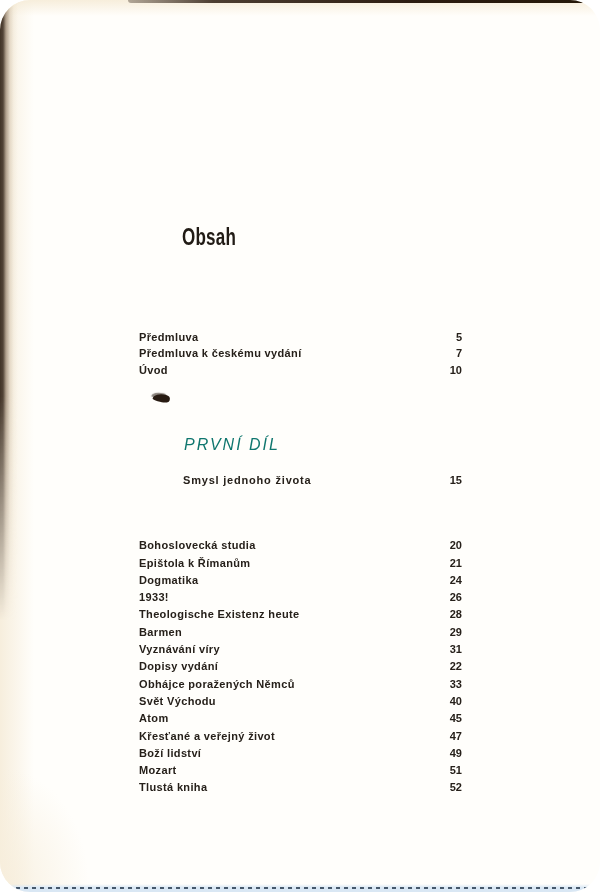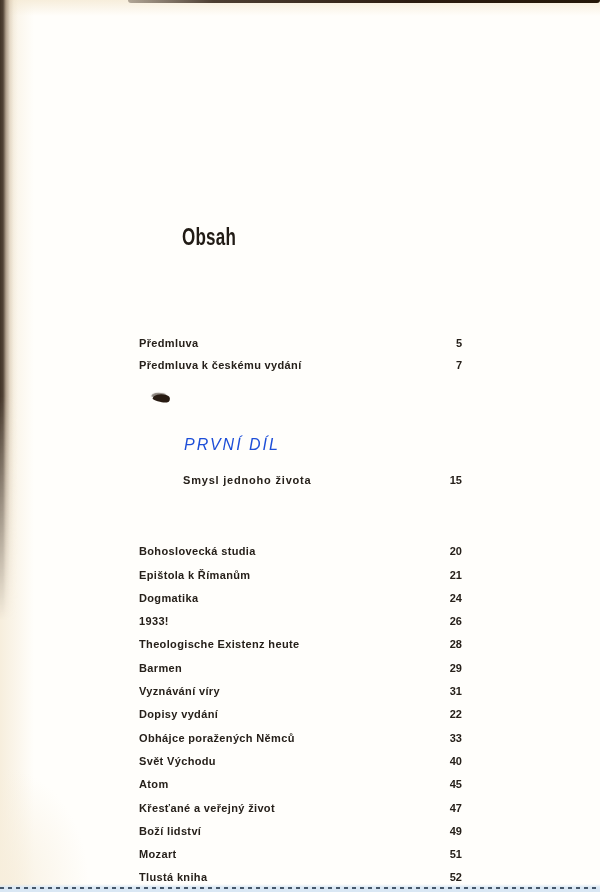--- a/index.html
+++ b/index.html
@@ -4,20 +4,21 @@
 <style>
   html, body { margin: 0; padding: 0; background: #ffffff; }
   .page {
     position: relative;
     width: 600px;
     height: 892px;
     background: #fffefb;
     overflow: hidden;
     font-family: "Liberation Sans", sans-serif;
     color: #26201a;
+    border-radius: 30px;
   }
   
   .wash-left {
     position: absolute; left: 0; top: 0; width: 34px; height: 100%;
     background: linear-gradient(to right, rgba(246,237,219,0.95), rgba(246,237,219,0));
   }
   .wash-top {
     position: absolute; left: 0; top: 0; width: 100%; height: 16px;
     background: linear-gradient(to bottom, rgba(246,236,216,0.9), rgba(246,236,216,0));
   }
@@ -71,27 +72,26 @@
     display: flex; flex-direction: column;
   }
   .toc-front { top: 329px; }
   .toc-front .toc-row { height: 16.3px; }
   .toc-chapters { top: 534px; }
   .toc-chapters .toc-row { height: 17.3px; align-items: flex-end; }
   .toc-row {
     display: flex; justify-content: space-between; align-items: center;
     font-size: 11px; font-weight: 700; letter-spacing: 0.35px;
     white-space: nowrap;
-    margin-top: 6px;
   }
   .toc-row .pg { letter-spacing: 0; }
   .part-heading {
     position: absolute; left: 184px; top: 436px;
     font-size: 16px; font-style: italic; font-weight: 400;
-    letter-spacing: 2px; color: #1d4ed8; white-space: nowrap;
+    letter-spacing: 2px; color: #0f766e; white-space: nowrap;
   }
   .part-entry {
     position: absolute; left: 183px; top: 474px; width: 279px;
     display: flex; justify-content: space-between; align-items: flex-start;
     height: 17px; font-size: 11px; font-weight: 700; letter-spacing: 0.8px;
     white-space: nowrap;
   }
   .part-entry .pg { letter-spacing: 0; }
 </style>
 </head>
@@ -109,20 +109,24 @@
 
   <div class="toc-group toc-front">
     <div class="toc-row">
       <span>Předmluva</span>
       <span class="pg">5</span>
     </div>
     <div class="toc-row">
       <span>Předmluva k českému vydání</span>
       <span class="pg">7</span>
     </div>
+    <div class="toc-row">
+      <span>Úvod</span>
+      <span class="pg">10</span>
+    </div>
   </div>
 
   <div class="smudge"></div>
 
   <div class="part-heading">PRVNÍ DÍL</div>
 
   <div class="part-entry">
     <span>Smysl jednoho života</span>
     <span class="pg">15</span>
   </div>

